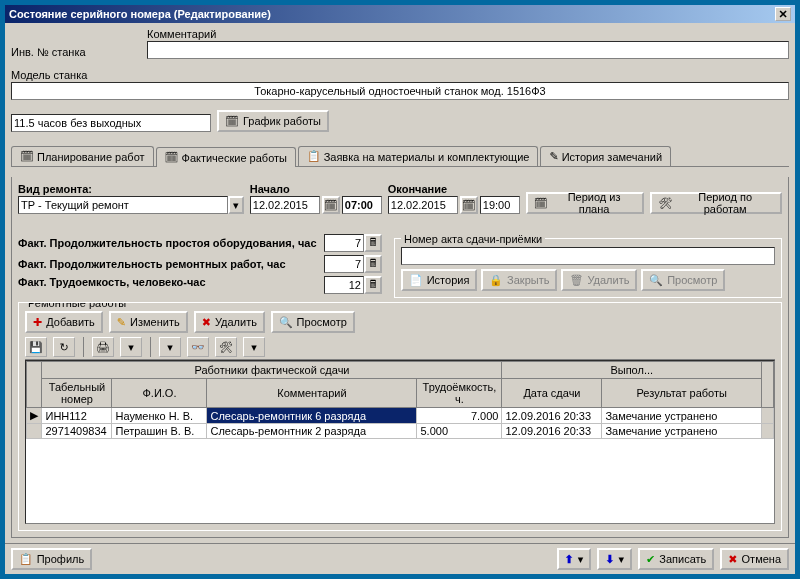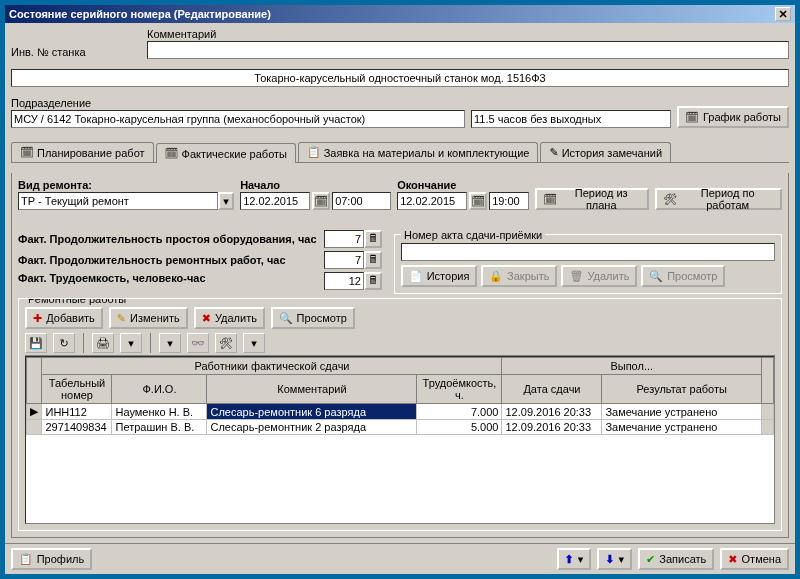--- a/index.html
+++ b/index.html
@@ -53,28 +53,25 @@
       <div class="field" style="width:130px">
         <label>Инв. № станка</label>
       </div>
       <div class="field" style="flex:1">
         <label>Комментарий</label>
         <input type="text" value="" style="">
       </div>
     </div>
 
     <div class="field" style="width:100%">
+      <label>Модель станка</label>
       <input type="text" style="width: 100%; text-align: center;" value="Токарно-карусельный одностоечный станок мод. 1516Ф3">
     </div>
 
     <div class="row">
-      <div class="field" style="flex:1">
-        <label>Подразделение</label>
-        <input type="text" value="МСУ / 6142 Токарно-карусельная группа (механосборочный участок)" style="">
-      </div>
       <div class="field" style="width:200px">
         <input type="text" value="11.5 часов без выходных" style="">
       </div>
       <button class="btn">
         <span>🗓</span>
         <span>График работы</span>
       </button>
     </div>
 
     <div class="tabs">
@@ -104,21 +101,21 @@
           <div class="dropdown">
             <input type="text" style="flex: 1 1 0%;" value="ТР - Текущий ремонт">
             <span class="dd">▾</span>
           </div>
         </div>
         <div class="field">
           <label class="bold">Начало</label>
           <div style="display:flex;gap:2px">
             <input type="text" style="width: 70px;" value="12.02.2015">
             <span class="calbtn">🗓</span>
-            <input type="text" style="width: 59px;" value="07:00">
+            <input type="text" style="width: 40px; font-weight: bold;" value="07:00">
           </div>
         </div>
         <div class="field">
           <label class="bold">Окончание</label>
           <div style="display:flex;gap:2px">
             <input type="text" style="width: 70px;" value="12.02.2015">
             <span class="calbtn">🗓</span>
             <input type="text" style="width: 40px;" value="19:00">
           </div>
         </div>
@@ -244,21 +241,21 @@
                 <td style="text-align:right">7.000</td>
                 <td>12.09.2016 20:33</td>
                 <td>Замечание устранено</td>
                 <td style="background:#d4d0c8"></td>
               </tr>
               <tr>
                 <td style="background:#d4d0c8"></td>
                 <td>2971409834</td>
                 <td>Петрашин В. В.</td>
                 <td>Слесарь-ремонтник 2 разряда</td>
-                <td style="text-align:right">5.000</td>
+                <td style="">5.000</td>
                 <td>12.09.2016 20:33</td>
                 <td>Замечание устранено</td>
                 <td style="background:#d4d0c8"></td>
               </tr>
             </tbody>
           </table>
         </div>
       </div>
 
     </div>

